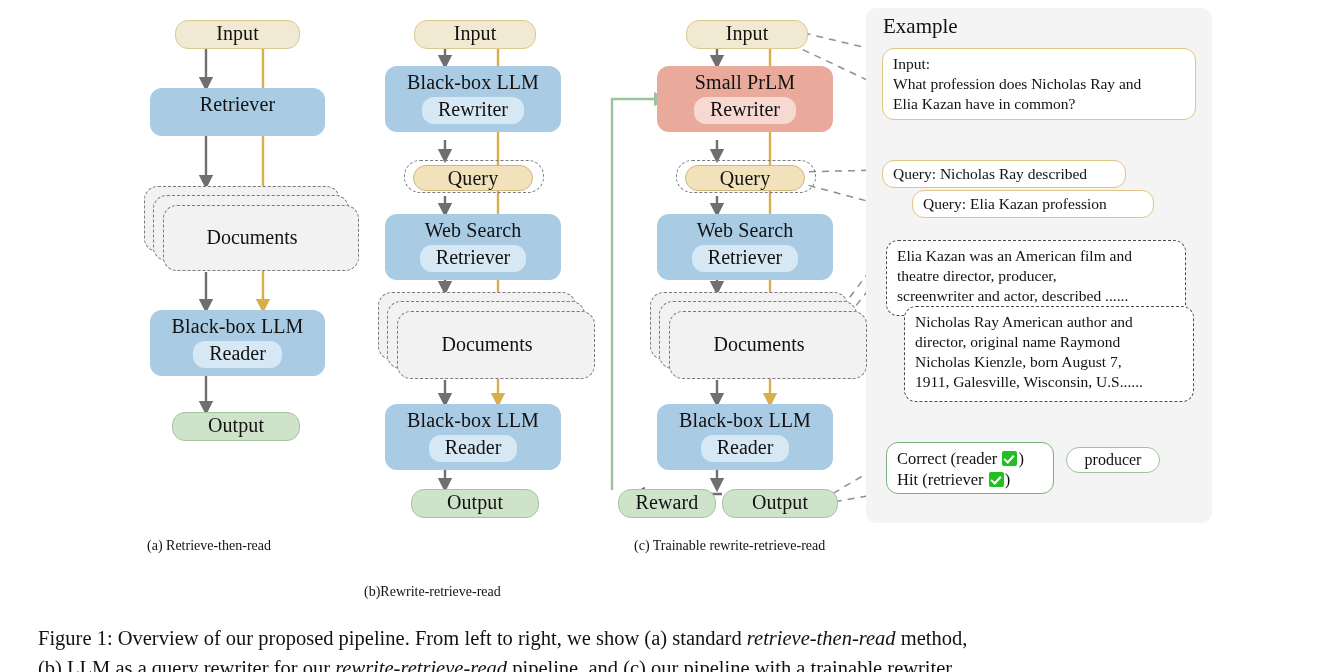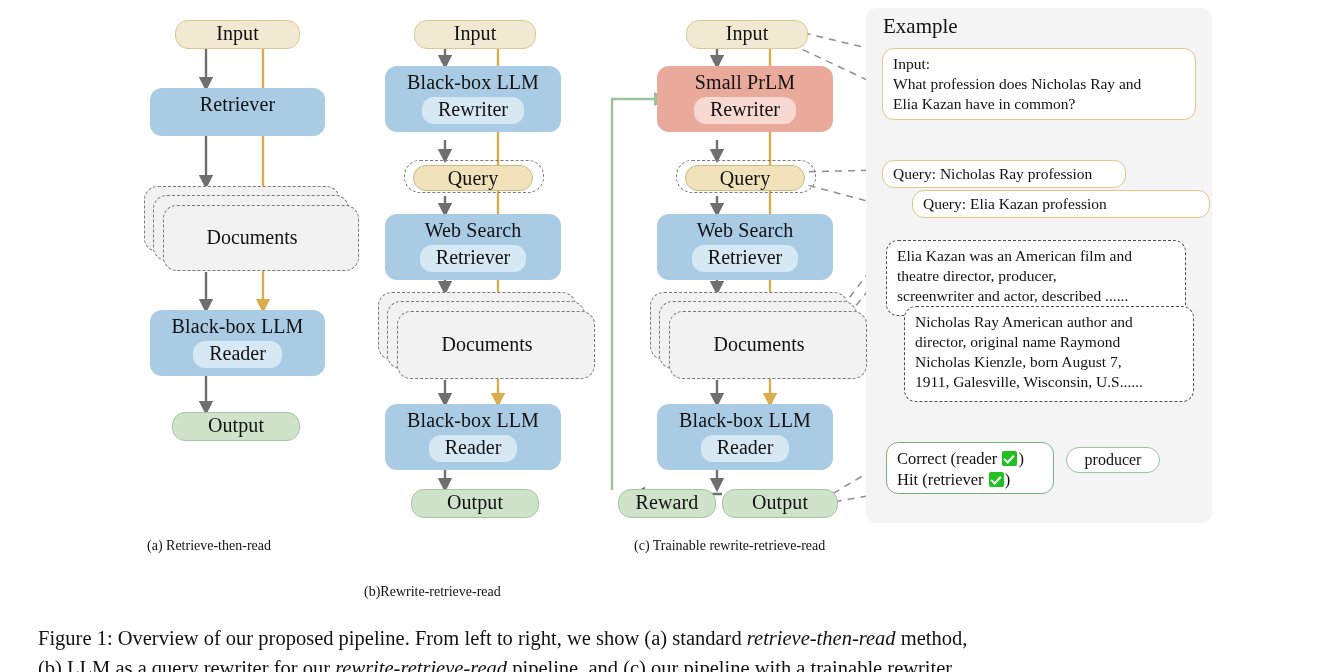--- a/index.html
+++ b/index.html
@@ -290,24 +290,24 @@
     <div class="ex-title">Example</div>
   </div>
 
   <div class="card card-yellow" style="left:882px;top:48px;width:314px;height:72px;">
     <div>Input:</div>
     <div>What profession does Nicholas Ray and</div>
     <div>Elia Kazan have in common?</div>
   </div>
 
   <div class="card card-yellow" style="left:882px;top:160px;width:244px;height:28px;padding-top:3px;">
-    <div>Query: Nicholas Ray profession</div>
-  </div>
-
-  <div class="card card-yellow" style="left:912px;top:190px;width:298px;height:28px;padding-top:3px;">
+    <div>Query: Nicholas Ray described</div>
+  </div>
+
+  <div class="card card-yellow" style="left:912px;top:190px;width:242px;height:28px;padding-top:3px;">
     <div>Query: Elia Kazan profession</div>
   </div>
 
   <div class="card card-dash" style="left:886px;top:240px;width:300px;height:76px;">
     <div>Elia Kazan was an American film and</div>
     <div>theatre director, producer,</div>
     <div>screenwriter and actor, described  ......</div>
   </div>
 
   <div class="card card-dash" style="left:904px;top:306px;width:290px;height:96px;">

